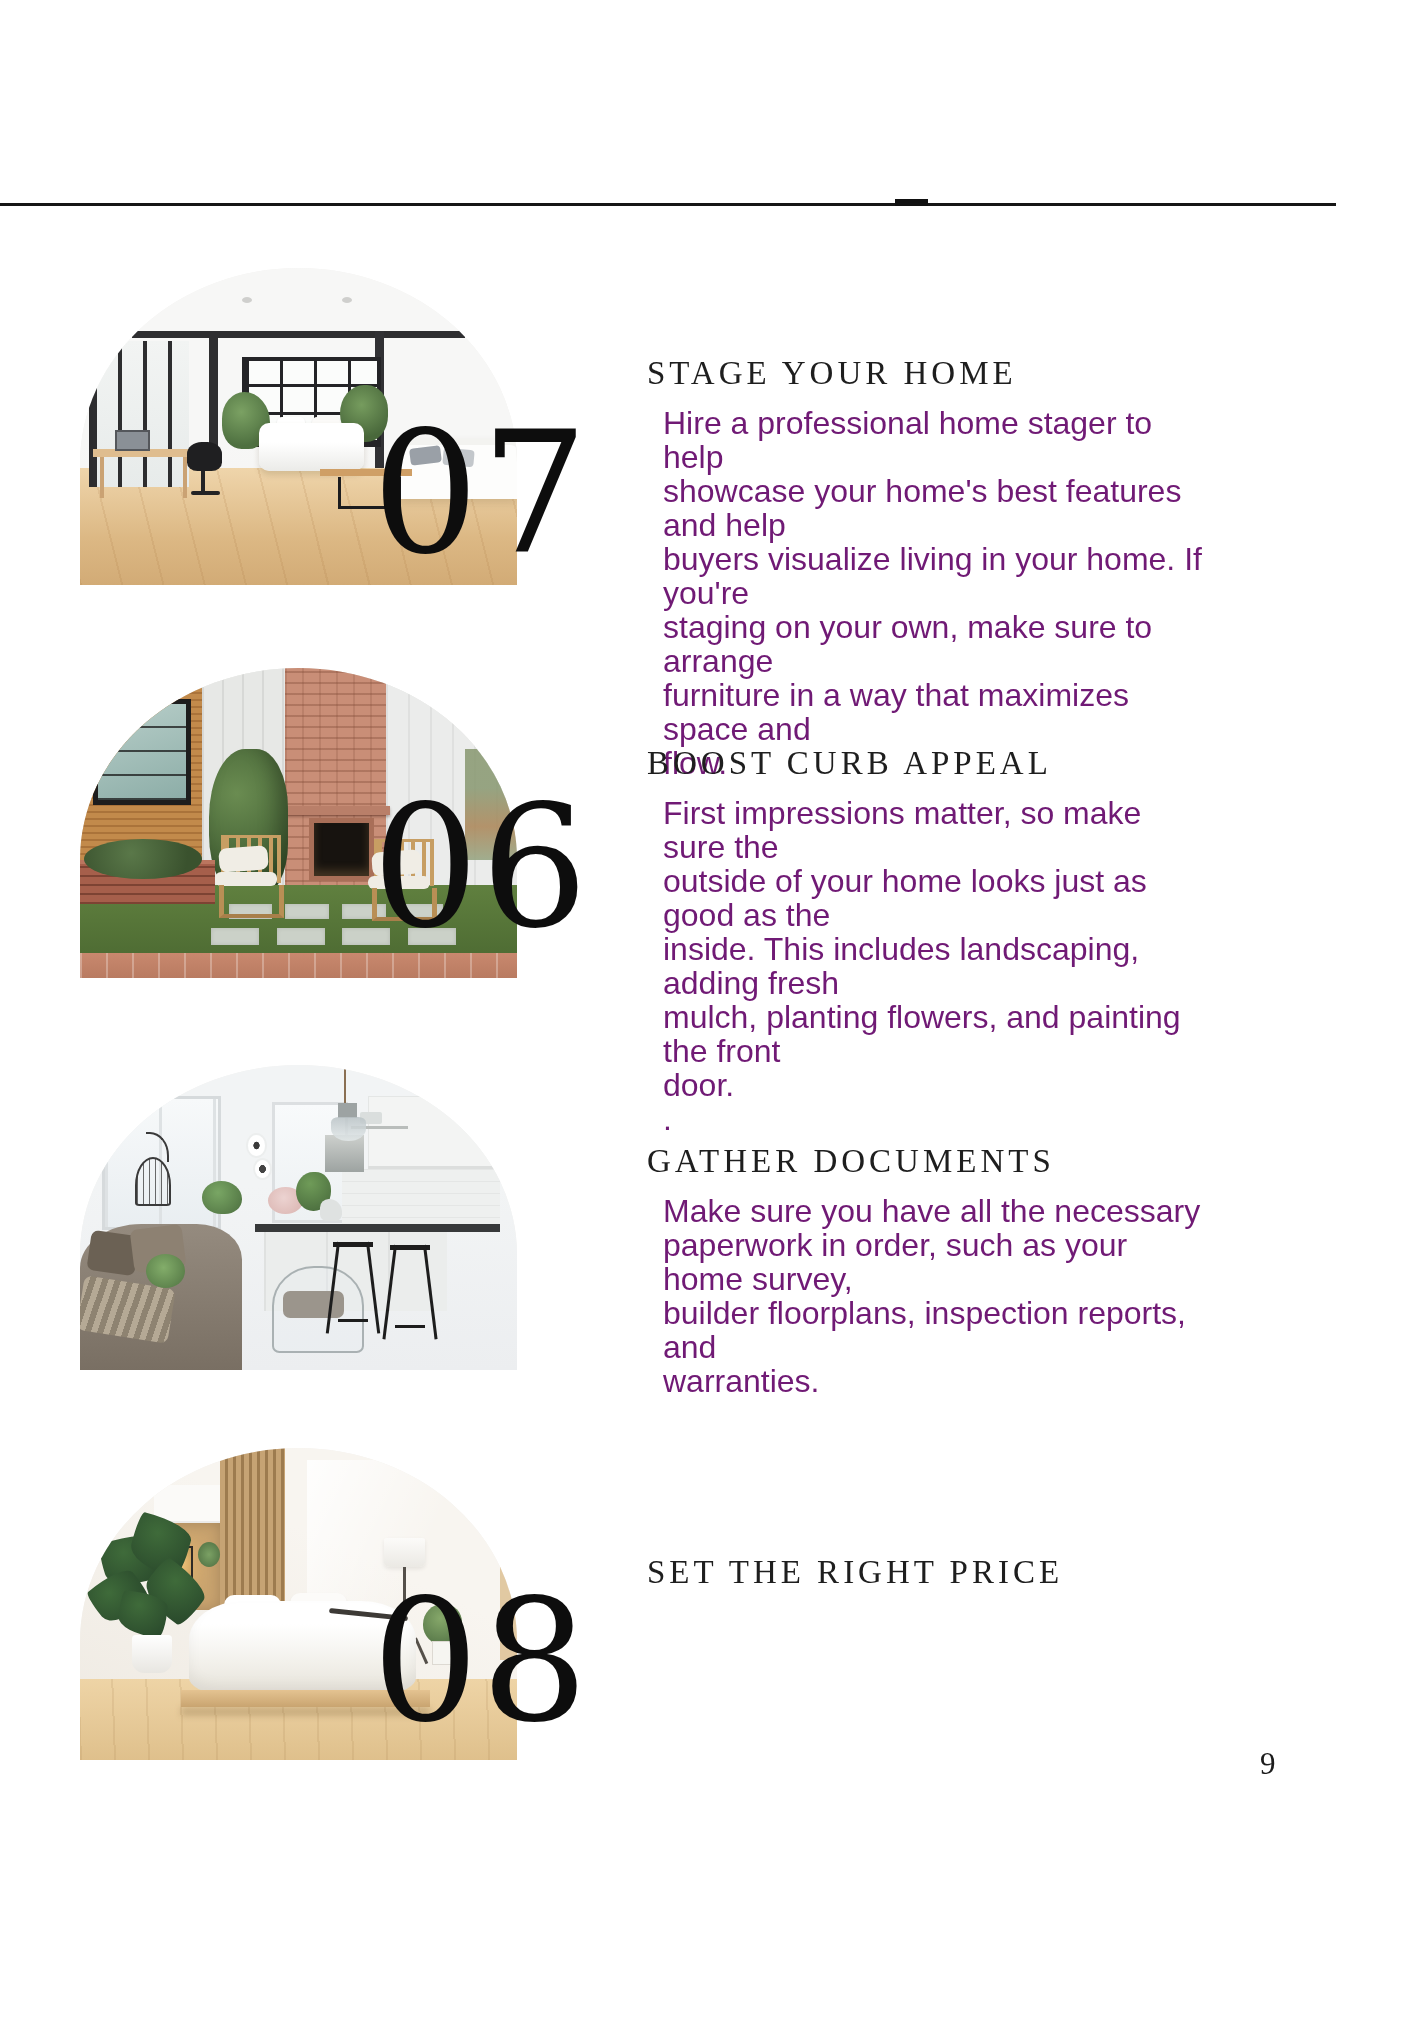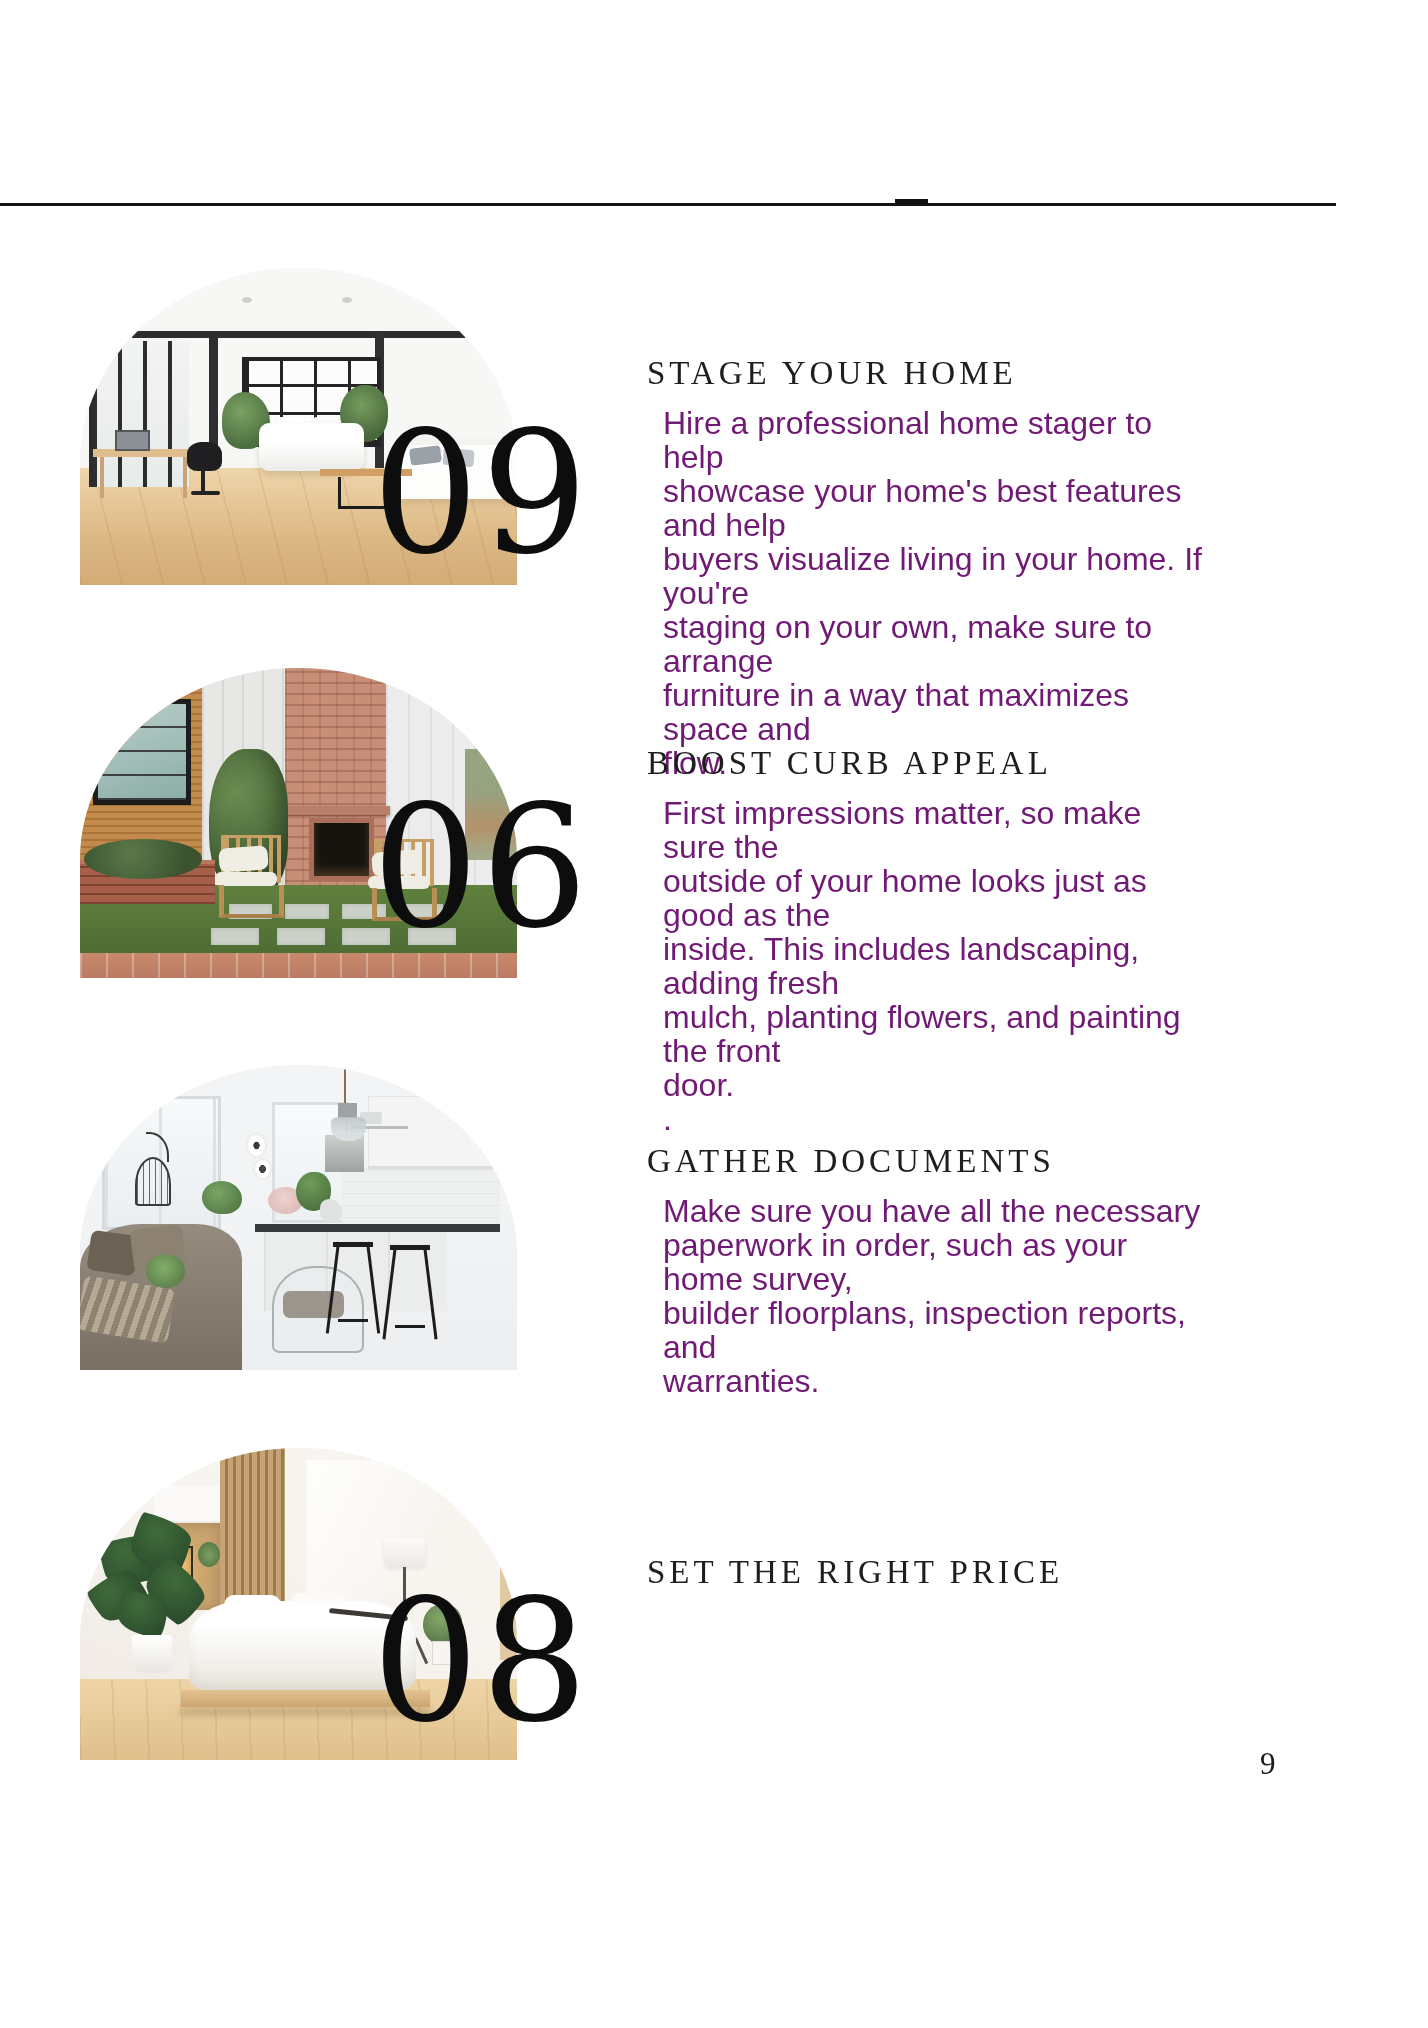--- a/index.html
+++ b/index.html
@@ -221,21 +221,21 @@
         <div class="ab s1-chair"></div>
         <div class="ab s1-chpost"></div>
         <div class="ab s1-chbase"></div>
         <div class="ab s1-sofa"></div>
         <div class="ab s1-sofapilA"></div>
         <div class="ab s1-sofapilB"></div>
         <div class="ab s1-bench"></div>
         <div class="ab s1-benchfr"></div>
       </div>
     </div>
-    <div class="ab num" style="top:142px;">09</div>
+    <div class="ab num" style="top:142px;">07</div>
     <div class="ab txt" style="top:88px;">
       <h2 class="title">STAGE YOUR HOME</h2>
       <p class="body">Hire a professional home stager to help
 showcase your home's best features and help
 buyers visualize living in your home. If you're
 staging on your own, make sure to arrange
 furniture in a way that maximizes space and
 flow.</p>
     </div>
   </div>

